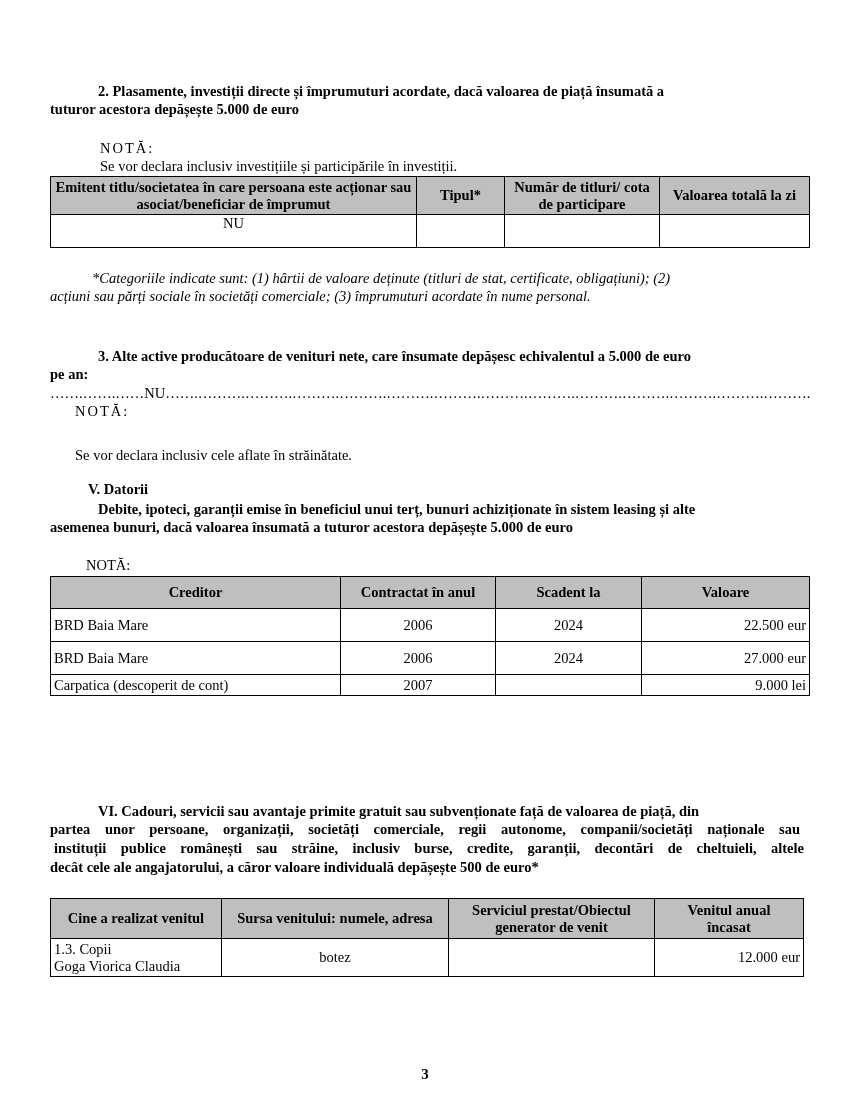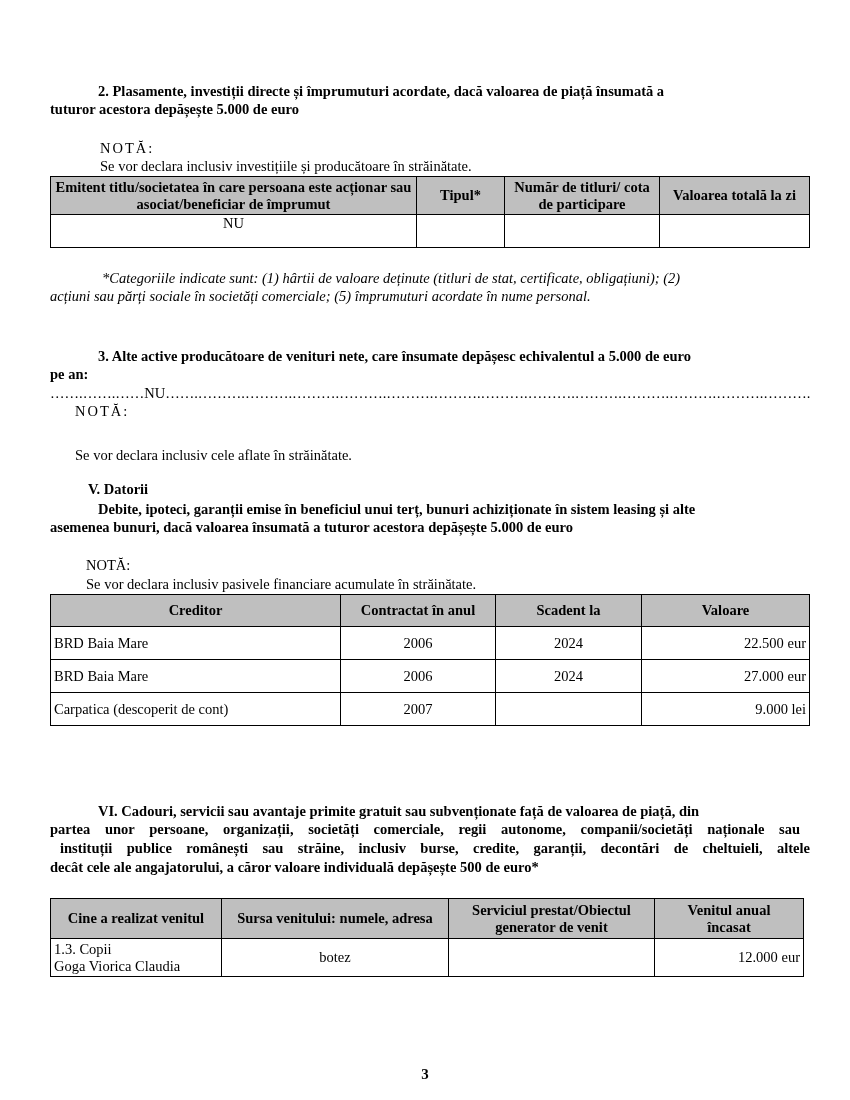--- a/index.html
+++ b/index.html
@@ -20,21 +20,21 @@
   .page-num { font-weight: bold; font-size: 15px; text-align: center; }
 </style>
 </head>
 <body>
 
 <div class="abs bold just indent" style="left:50px; top:82px; width:750px; line-height:19px;">
   <span>2. Plasamente, investiții directe și împrumuturi acordate, dacă valoarea de piață însumată a</span>
 </div>
 <div class="abs bold" style="left:50px; top:101px;">tuturor acestora depășește 5.000 de euro</div>
 <div class="abs note-label" style="left:100px; top:140px;">NOTĂ:</div>
-<div class="abs" style="left:100px; top:158px;">Se vor declara inclusiv investițiile și producătoare în străinătate.</div>
+<div class="abs" style="left:100px; top:158px;">Se vor declara inclusiv investițiile și participările în investiții.</div>
 
 <table style="left:50px; top:176px; width:759px;">
   <colgroup>
       <col style="width:366px">
       <col style="width:88px">
       <col style="width:155px">
       <col style="width:150px">
     </colgroup>
   <tbody>
       <tr style="height:38px;">
@@ -45,42 +45,42 @@
   </tr>
   <tr style="height:33px;">
     <td class="c" style="vertical-align:top;">NU</td>
     <td></td>
     <td></td>
     <td></td>
   </tr>
 </tbody>
   </table>
 
-<div class="abs ital just indent" style="left:54px; top:269px; width:750px; line-height:19px;">
+<div class="abs ital just indent" style="left:44px; top:269px; width:750px; line-height:19px;">
   <span>*Categoriile indicate sunt: (1) hârtii de valoare deținute (titluri de stat, certificate, obligațiuni); (2)</span>
 </div>
-<div class="abs ital" style="left:50px; top:288px;">acțiuni sau părți sociale în societăți comerciale; (5) împrumuturi acordate în nume personal.</div>
+<div class="abs ital" style="left:50px; top:288px;">acțiuni sau părți sociale în societăți comerciale; (3) împrumuturi acordate în nume personal.</div>
 
 <div class="abs bold just indent" style="left:50px; top:347px; width:750px; line-height:19px;">
   <span>3. Alte active producătoare de venituri nete, care însumate depășesc echivalentul a 5.000 de euro</span>
 </div>
 <div class="abs bold" style="left:50px; top:366px;">pe an:</div>
 <div class="abs" style="left:50px; top:385px; width:760px; white-space:nowrap; overflow:hidden;">…….…….……NU…….……….……….……….……….……….……….……….……….……….……….……….……….……….…….…</div>
 <div class="abs note-label" style="left:75px; top:403px;">NOTĂ:</div>
 <div class="abs" style="left:75px; top:423px;margin-top:24px;">Se vor declara inclusiv cele aflate în străinătate.</div>
 
 <div class="abs bold" style="left:88px; top:481px;">V. Datorii</div>
 <div class="abs bold just indent" style="left:50px; top:500px; width:750px; line-height:19px;">
   <span>Debite, ipoteci, garanții emise în beneficiul unui terț, bunuri achiziționate în sistem leasing și alte</span>
 </div>
 <div class="abs bold" style="left:50px; top:519px;">asemenea bunuri, dacă valoarea însumată a tuturor acestora depășește 5.000 de euro</div>
 <div class="abs" style="left:86px; top:557px;">NOTĂ:</div>
 <div class="abs" style="left:86px; top:576px;">Se vor declara inclusiv pasivele financiare acumulate în străinătate.</div>
 
-<table style="left:50px; top:594px; width:759px;padding-left:38px;">
+<table style="left:50px; top:576px; width:759px;padding-left:38px;">
   <colgroup>
       <col style="width:290px">
       <col style="width:155px">
       <col style="width:146px">
       <col style="width:168px">
     </colgroup>
   <tbody>
       <tr style="height:32px;">
     <th>Creditor</th>
     <th>Contractat în anul</th>
@@ -92,36 +92,36 @@
     <td class="c">2006</td>
     <td class="c">2024</td>
     <td class="r">22.500 eur</td>
   </tr>
   <tr style="height:33px;">
     <td class="l">BRD Baia Mare</td>
     <td class="c">2006</td>
     <td class="c">2024</td>
     <td class="r">27.000 eur</td>
   </tr>
-  <tr style="height:33px;">
+  <tr style="height:21px;">
     <td class="l">Carpatica (descoperit de cont)</td>
     <td class="c">2007</td>
     <td class="c"></td>
     <td class="r">9.000 lei</td>
   </tr>
 </tbody>
   </table>
 
 <div class="abs bold just indent" style="left:50px; top:802px; width:750px; line-height:19px;">
   <span>VI. Cadouri, servicii sau avantaje primite gratuit sau subvenționate față de valoarea de piață, din</span>
 </div>
 <div class="abs bold just" style="left:50px; top:821px; width:750px; text-align-last:justify;">
   <span>partea unor persoane, organizații, societăți comerciale, regii autonome, companii/societăți naționale sau</span>
 </div>
-<div class="abs bold just" style="left:60px; top:840px; width:750px; text-align-last:justify;">
+<div class="abs bold just" style="left:54px; top:840px; width:750px; text-align-last:justify;">
   <span>instituții publice românești sau străine, inclusiv burse, credite, garanții, decontări de cheltuieli, altele</span>
 </div>
 <div class="abs bold" style="left:50px; top:859px;">decât cele ale angajatorului, a căror valoare individuală depășește 500 de euro*</div>
 
 <table style="left:50px; top:898px; width:753px;">
   <colgroup>
       <col style="width:171px">
       <col style="width:227px">
       <col style="width:206px">
       <col style="width:149px">

